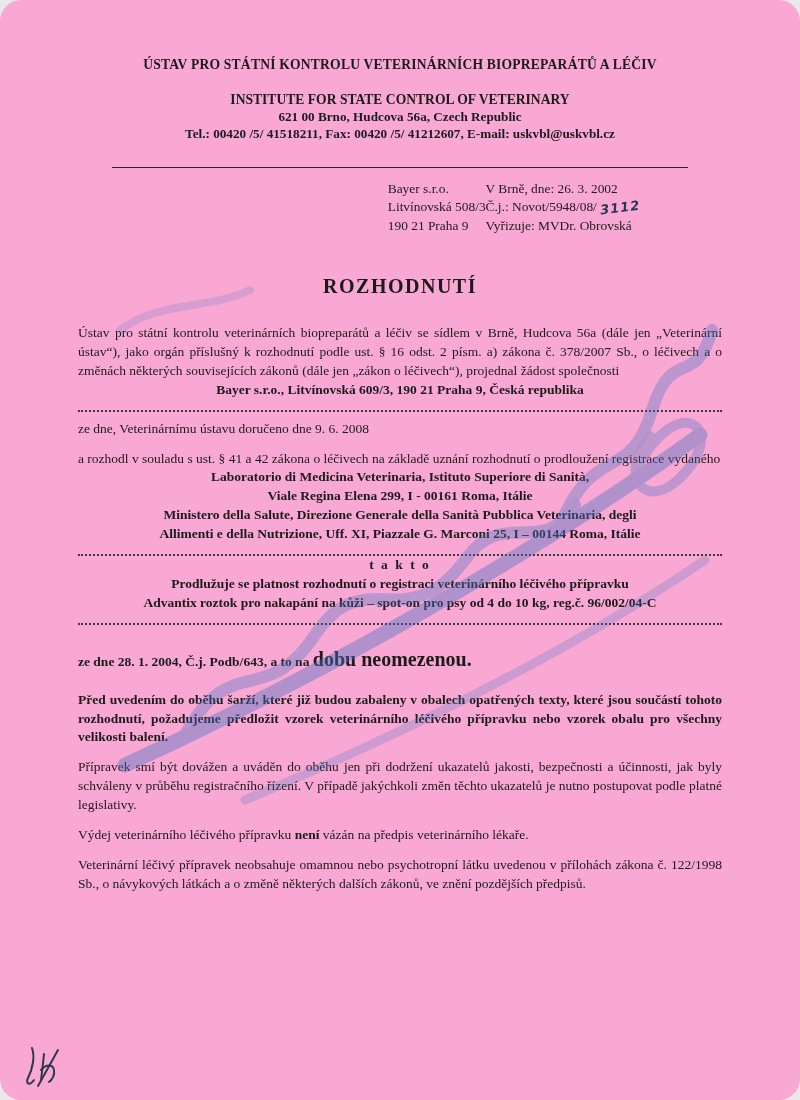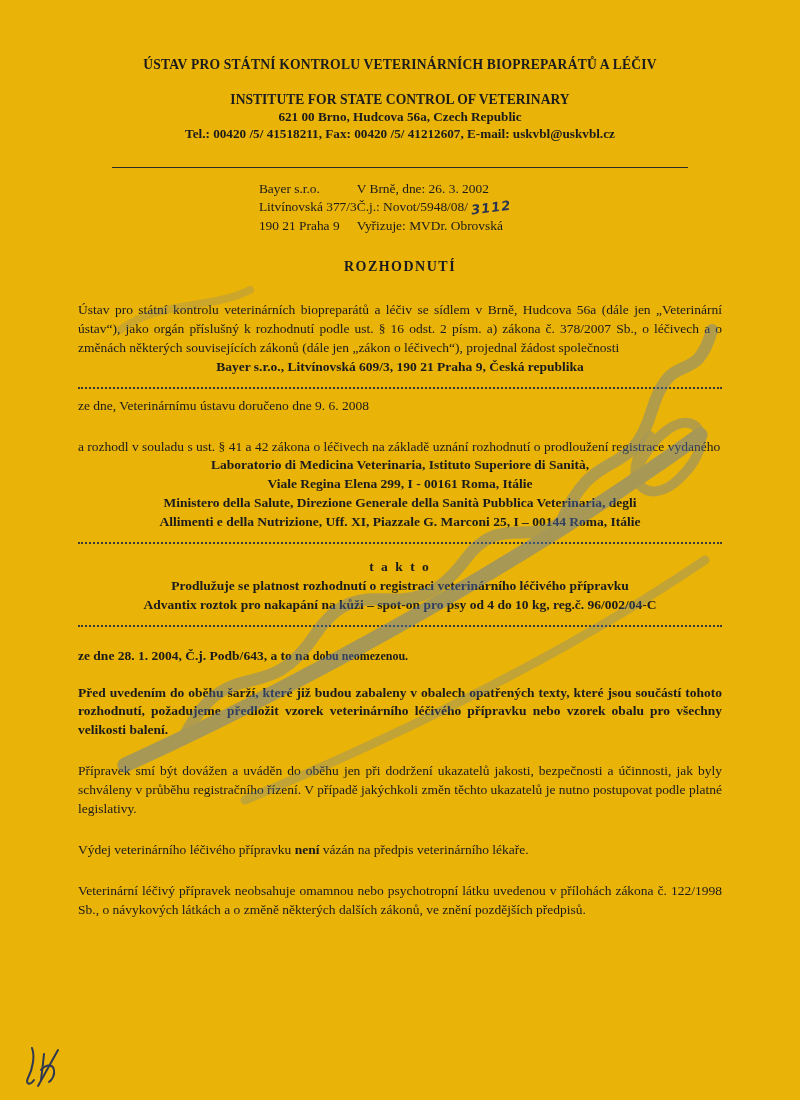--- a/index.html
+++ b/index.html
@@ -1,66 +1,67 @@
 <!DOCTYPE html>
 <html><head>
 <meta charset="utf-8">
 <style>
   html,body{margin:0;padding:0;background:#e8e8e8;}
   .page{
     width:800px;height:1100px;position:relative;margin:0 auto;
-    background:#eab308;color:#1b1b1b;overflow:hidden;
+    background:#f9a8d4;color:#1b1b1b;overflow:hidden;
     font-family:"Liberation Serif", serif;
+    border-radius:21px;
   }
   .header{padding-top:56px;text-align:center;font-weight:bold;line-height:1.28;}
   .h-line1{font-size:13.6px;letter-spacing:.2px;}
   .h-line2,.h-line3{font-size:13.6px;margin-top:18px;}
   .h-line4{font-size:13.2px;}
   .h-line5{font-size:13.2px;}
   .rule{margin:24px 112px 0 112px;border-top:1.7px solid #2a2a2a;}
-  .addr-row{display:flex;justify-content:center;margin:12px 160px 0 130px;
+  .addr-row{display:flex;justify-content:flex-end;margin:12px 160px 0 130px;
     font-size:13.4px;line-height:1.38;}
   .addr-left div,.addr-right div{white-space:nowrap;}
   .handwritten{
     font-family:"DejaVu Sans", sans-serif;font-style:italic;font-weight:bold;
     color:#2b3552;display:inline-block;transform:rotate(-7deg) translateY(1px);
     font-size:13px;letter-spacing:1px;margin-left:3px;
   }
-  .doc-title{text-align:center;font-weight:bold;font-size:14px;letter-spacing:1.5px;margin-top:24px;}
+  .doc-title{text-align:center;font-weight:bold;font-size:20px;letter-spacing:1.5px;margin-top:40px;}
   .body-text{margin:0 78px;font-size:13.5px;line-height:1.4;}
   .para{margin:0;text-align:justify;}
   .mt-lg{margin-top:26px;}
-  .mt-md{margin-top:22px;}
+  .mt-md{margin-top:11px;}
   .mt-sm{margin-top:8px;}
   .center-bold{text-align:center;font-weight:bold;margin:0;}
   .dotline{height:3px;border-bottom:2px dotted #3a3a3a;margin-top:7px;}
-  .takto{letter-spacing:2px;margin-top:14px;}
+  .takto{letter-spacing:2px;}
   .bold{font-weight:bold;}
-  .big-emph{font-size:12px;}
+  .big-emph{font-size:20px;}
   .watermark{position:absolute;left:0;top:0;pointer-events:none;}
   .initials{position:absolute;left:18px;top:1040px;pointer-events:none;}
 </style>
 </head>
 <body>
 
 <div class="page">
 
   <div class="header">
     <div class="h-line1">ÚSTAV PRO STÁTNÍ KONTROLU VETERINÁRNÍCH BIOPREPARÁTŮ A LÉČIV</div>
     <div class="h-line2">INSTITUTE FOR STATE CONTROL OF VETERINARY</div>
     <div class="h-line4">621 00 Brno, Hudcova 56a, Czech Republic</div>
     <div class="h-line5">Tel.: 00420 /5/ 41518211, Fax: 00420 /5/ 41212607, E-mail: uskvbl@uskvbl.cz</div>
   </div>
 
   <div class="rule"></div>
 
   <div class="addr-row">
     <div class="addr-left">
       <div>Bayer s.r.o.</div>
-      <div>Litvínovská 377/3</div>
+      <div>Litvínovská 508/3</div>
       <div>190 21  Praha 9</div>
     </div>
     <div class="addr-right">
       <div>V Brně, dne: 26. 3. 2002</div>
       <div><span>Č.j.: Novot/5948/08/</span><span class="handwritten">3112</span></div>
       <div>Vyřizuje: MVDr. Obrovská</div>
     </div>
   </div>
 
   <div class="doc-title">ROZHODNUTÍ</div>

